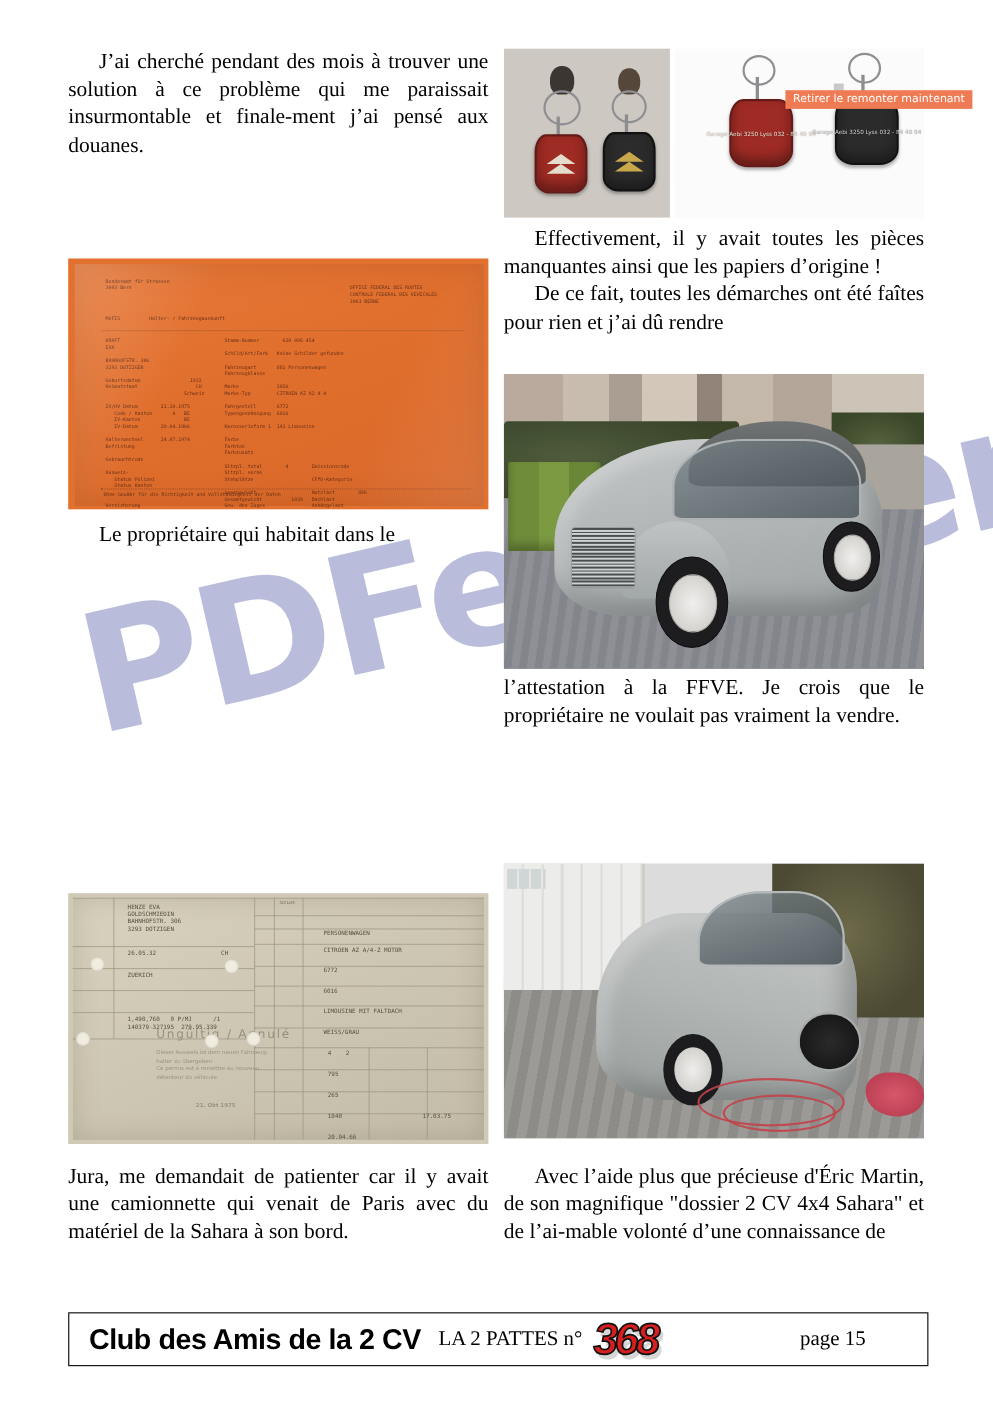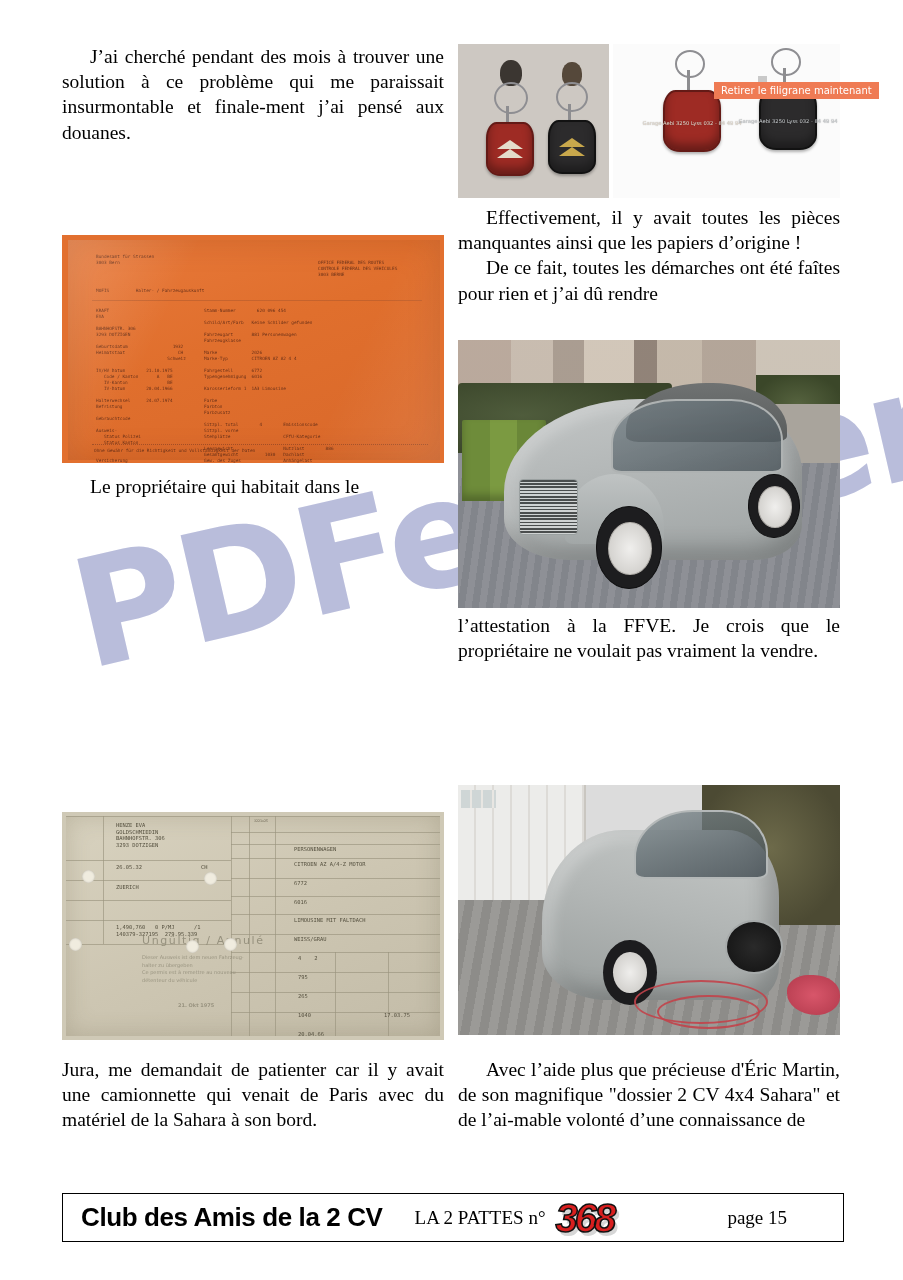--- a/index.html
+++ b/index.html
@@ -300,21 +300,21 @@
     display: flex;
     align-items: center;
   }
   .f-club {
     font-family: "Liberation Sans", "DejaVu Sans", sans-serif;
     font-weight: 700; font-size: 26px; letter-spacing: -0.4px;
     margin-left: 18px;
   }
   .f-mag {
     font-family: "Liberation Serif", "DejaVu Serif", serif;
-    font-size: 19px; margin-left: 32px; white-space: nowrap;
+    font-size: 19px; margin-left: 16px; white-space: nowrap;
   }
   .f-num {
     position: relative;
     margin-left: 10px;
     font-family: "Liberation Sans", "DejaVu Sans", sans-serif;
     font-weight: 700; font-style: italic; font-size: 40px;
     letter-spacing: -3px;
     color: #d81f1f;
     -webkit-text-stroke: 1.6px #111111;
     text-shadow: 3px 4px 0 #d6d6d6;
@@ -574,21 +574,21 @@
   </div>
 
   <div class="col col-right" style="top:1057px;">
     <p class="para">Avec l’aide plus que précieuse d'Éric Martin, de son magnifique "dossier 2 CV 4x4 Sahara" et de l’ai-mable volonté d’une connaissance de</p>
   </div>
 
   <div class="watermark">
     <div class="wm-text">PDFelement</div>
   </div>
   <div class="wm-badge-tab"></div>
-  <div class="wm-badge">Retirer le filigrane maintenant</div>
+  <div class="wm-badge">Retirer le remonter maintenant</div>
 
   <div class="footer">
     <div class="f-club">Club des Amis de la 2 CV</div>
     <div class="f-mag">LA 2 PATTES  n°</div>
     <div class="f-num">368</div>
     <div class="f-page">page 15</div>
   </div>
 
 </div>
 

